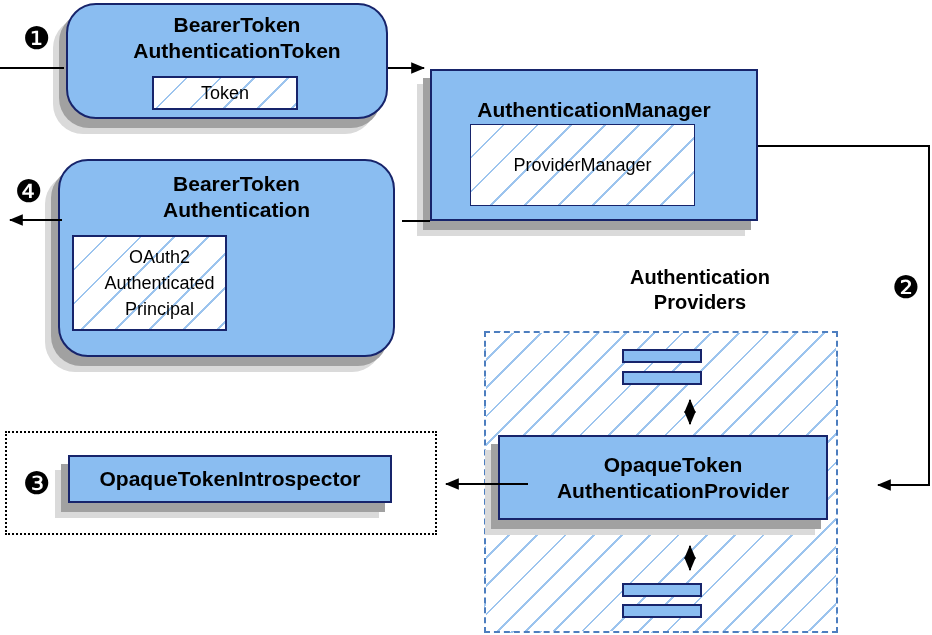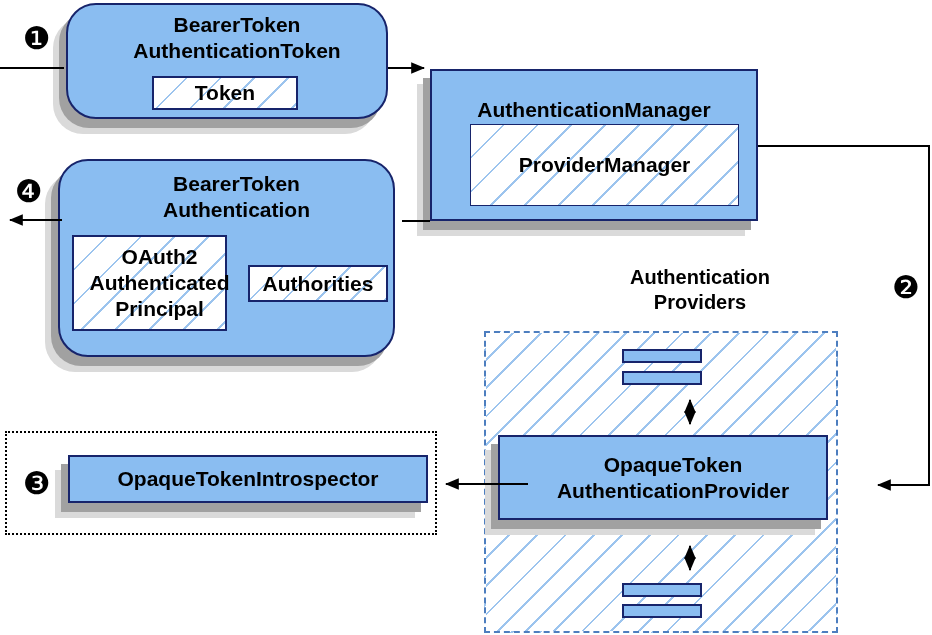--- a/index.html
+++ b/index.html
@@ -22,21 +22,21 @@
   }
   .rounded{border-radius:30px;}
   .title{font-weight:bold;color:#000;font-size:21px;line-height:26px;text-align:center;}
   .pre{white-space:pre-line;padding-left:20px;}
   .innerbox{
     position:absolute;
     background-color:#fff;
     background-image:repeating-linear-gradient(135deg, rgba(0,0,0,0) 0 22px, var(--hatch-line) 22px 24px);
     border:2px solid var(--node-border);
     display:flex;align-items:center;justify-content:center;
-    font-weight:bold;color:#000;font-size:21px;line-height:26px;text-align:center;
+    font-weight:normal;color:#000;font-size:18px;line-height:26px;text-align:center;
   }
   .plainbox{display:flex;align-items:center;justify-content:center;}
   .region-hatch{
     position:absolute;
     background-color:#fff;
     background-image:repeating-linear-gradient(135deg, rgba(0,0,0,0) 0 18px, var(--hatch-line) 18px 20px);
     border:2px dashed var(--region-dash);
   }
   .region-dotted{
     position:absolute;
@@ -67,48 +67,47 @@
   <span class="badge" style="left:15px;top:176px;">❹</span>
 
   <div class="node rounded" style="left:66px;top:3px;width:322px;height:116px;">
     <div class="title pre" style="padding-top:7px;">BearerToken
 AuthenticationToken</div>
     <div class="innerbox" style="left:84px;top:71px;width:146px;height:34px;">Token</div>
   </div>
 
   <div class="node" style="left:430px;top:69px;width:328px;height:152px;">
     <div class="title" style="padding-top:26px;">AuthenticationManager</div>
-    <div class="innerbox" style="left:38px;top:53px;width:269px;height:82px;border-width:1px;">ProviderManager</div>
+    <div class="innerbox" style="left:38px;top:53px;width:225px;height:82px;border-width:1px;">ProviderManager</div>
   </div>
 
   <div class="node rounded" style="left:58px;top:159px;width:337px;height:198px;">
     <div class="title pre" style="padding-top:10px;">BearerToken
 Authentication</div>
     <div class="innerbox pre" style="left:12px;top:74px;width:155px;height:96px;">OAuth2
 Authenticated
 Principal</div>
-    <div class="innerbox" style="left:188px;top:104px;width:140px;height:37px;">Authorities</div>
   </div>
 
   <div class="label pre" style="left:555px;top:265px;width:270px;">Authentication
 Providers</div>
 
   <div class="region-hatch" style="left:484px;top:331px;width:354px;height:302px;">
     <div class="bar" style="left:136px;top:16px;"></div>
     <div class="bar" style="left:136px;top:38px;"></div>
     <div class="node plainbox" style="left:12px;top:102px;width:330px;height:85px;">
       <div class="title pre">OpaqueToken
 AuthenticationProvider</div>
     </div>
     <div class="bar" style="left:136px;top:250px;"></div>
     <div class="bar" style="left:136px;top:271px;"></div>
   </div>
 
   <div class="region-dotted" style="left:5px;top:431px;width:432px;height:104px;">
-    <div class="node plainbox" style="left:61px;top:22px;width:360px;height:48px;">
+    <div class="node plainbox" style="left:61px;top:22px;width:324px;height:48px;">
       <div class="title">OpaqueTokenIntrospector</div>
     </div>
   </div>
 
   <svg class="wires" width="932" height="635" viewBox="0 0 932 635">
     <defs>
       <marker id="ah" viewBox="0 0 12 10" markerUnits="userSpaceOnUse" markerWidth="14" markerHeight="12" refX="11" refY="5" orient="auto-start-reverse">
         <path d="M0,0 L12,5 L0,10 Z" fill="#000"></path>
       </marker>
     </defs>

